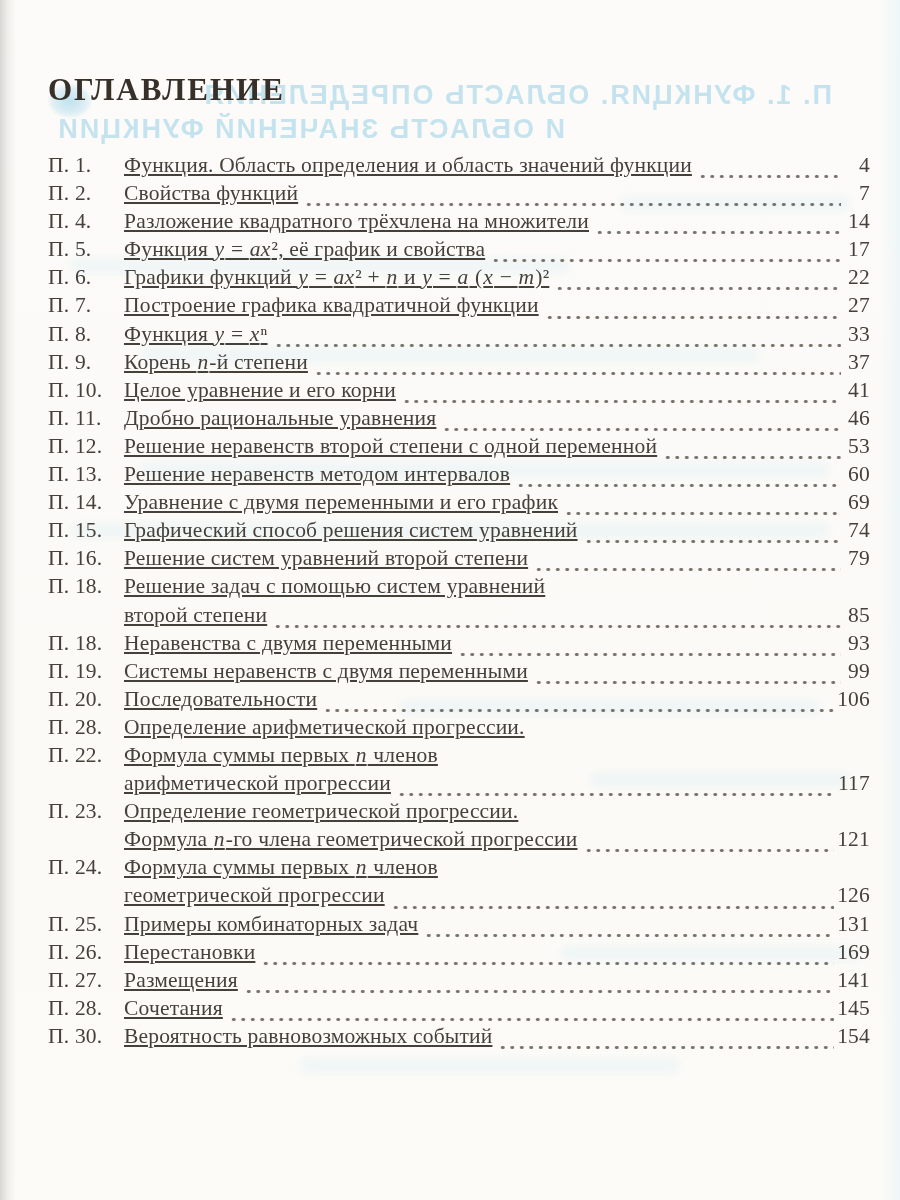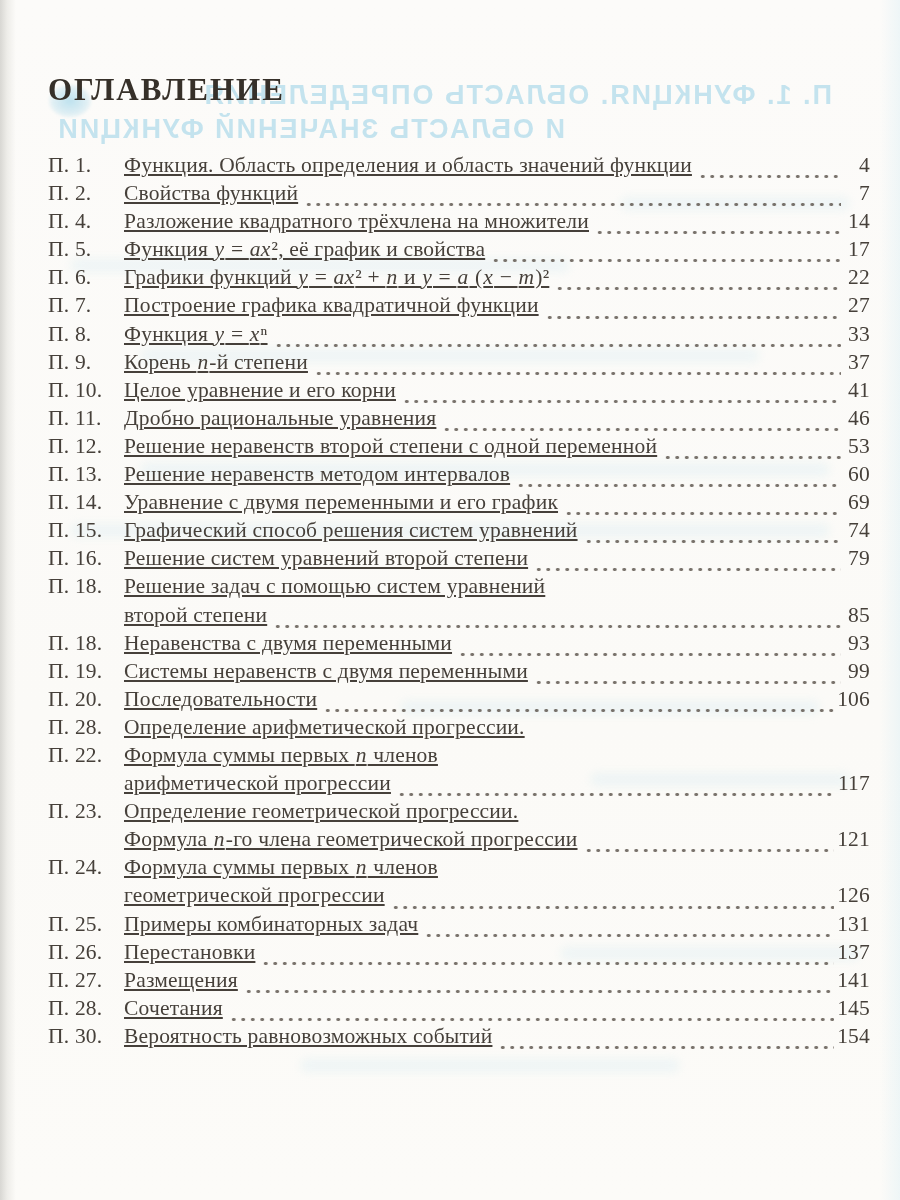--- a/index.html
+++ b/index.html
@@ -266,21 +266,21 @@
       <div class="toc-row">
         <span class="toc-num">П. 25.</span>
         <span class="toc-title">Примеры комбинаторных задач</span>
         <span class="leader"></span>
         <span class="toc-page">131</span>
       </div>
       <div class="toc-row">
         <span class="toc-num">П. 26.</span>
         <span class="toc-title">Перестановки</span>
         <span class="leader"></span>
-        <span class="toc-page">137</span>
+        <span class="toc-page">169</span>
       </div>
       <div class="toc-row">
         <span class="toc-num">П. 27.</span>
         <span class="toc-title">Размещения</span>
         <span class="leader"></span>
         <span class="toc-page">141</span>
       </div>
       <div class="toc-row">
         <span class="toc-num">П. 28.</span>
         <span class="toc-title">Сочетания</span>

